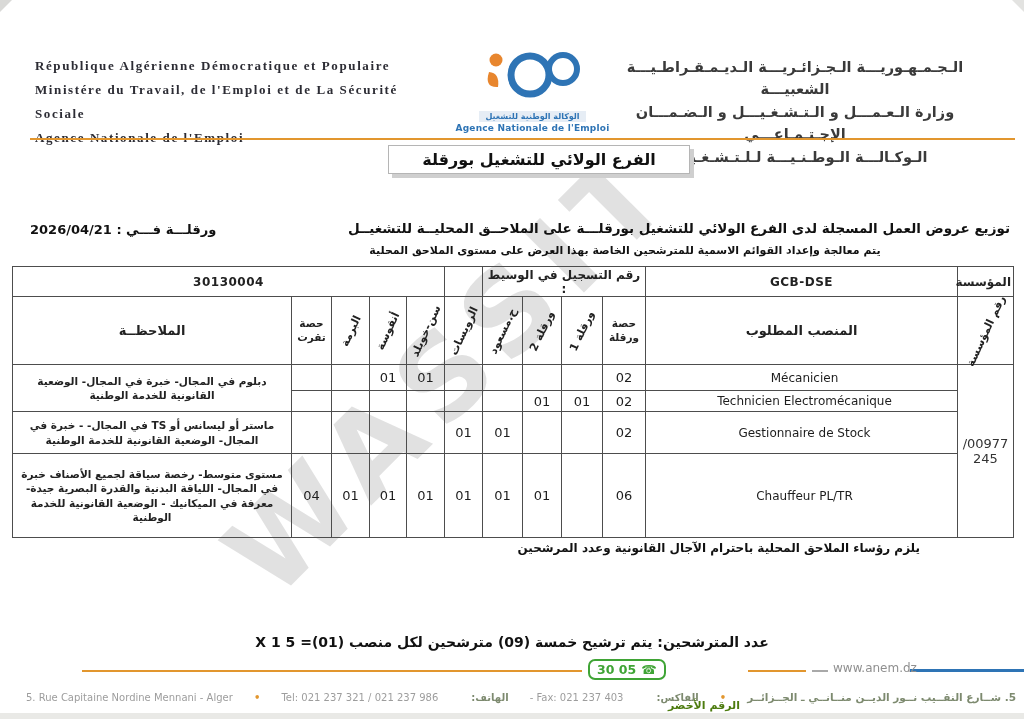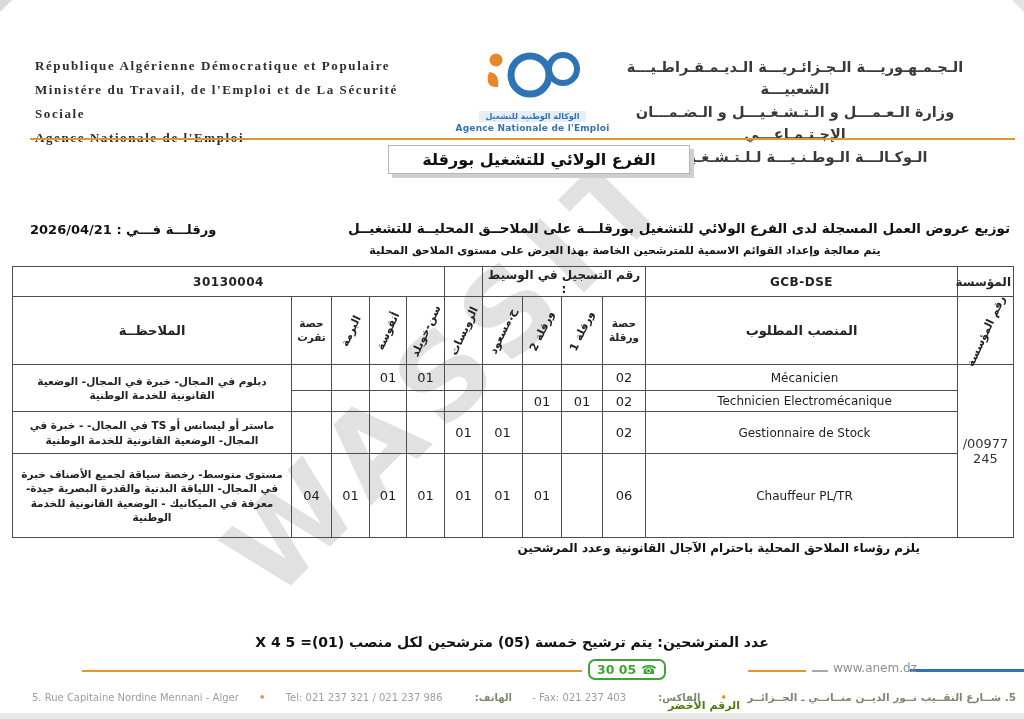--- a/index.html
+++ b/index.html
@@ -71,21 +71,21 @@
   .orange-line-1 { position:absolute; left:82px; top:670px; width:500px; height:2px; background:#E2962E; }
   .orange-line-2 { position:absolute; left:748px; top:670px; width:58px; height:2px; background:#E2962E; }
   .green-box { position:absolute; left:588px; top:659px; height:17px; border:2px solid #3FA435;
     border-radius:7px; padding:0 7px; display:flex; align-items:center; gap:5px;
     color:#3FA435; font-weight:bold; font-size:12.5px; background:#fff; z-index:2;justify-content:space-between; }
   .green-label { position:absolute; left:668px; top:699px; color:#4d7c0f; font-weight:bold;
     font-size:11px; direction:rtl; z-index:2; }
   .blue-short { position:absolute; left:812px; top:670px; width:16px; height:2px; background:#a9a9a9; }
   .website { position:absolute; left:833px; top:661px; font-size:12px; color:#8f8f8f; z-index:2; }
   .blue-long { position:absolute; left:910px; top:669px; width:114px; height:3px; background:#2E74B5; }
-  .address-row { position:absolute; left:32px; right:8px; top:691px; display:flex;
+  .address-row { position:absolute; left:26px; right:8px; top:691px; display:flex;
     align-items:baseline; justify-content:space-between; gap:6px; white-space:nowrap;
     font-size:10px; color:#9d9d9d; z-index:2; }
   .addr-bullet { color:#E2962E; font-weight:bold; }
   .addr-ar-label { color:#7d8a6f; font-weight:bold; direction:rtl;margin-left:12px; }
   .addr-ar { color:#7d8a6f; font-weight:bold; direction:rtl; font-size:10.5px; }
 </style>
 </head>
 <body>
 
 <div class="page">
@@ -230,21 +230,21 @@
       <td class="num-cell">01</td>
       <td class="num-cell">01</td>
       <td class="num-cell">01</td>
       <td class="num-cell">04</td>
       <td class="note-cell">مستوى متوسط- رخصة سياقة لجميع الأصناف خبرة في المجال- اللياقة البدنية والقدرة البصرية جيدة- معرفة في الميكانيك - الوضعية القانونية للخدمة الوطنية</td>
     </tr>
   </tbody>
     </table>
 
   <div class="oblig-line">يلزم رؤساء الملاحق المحلية باحترام الآجال القانونية وعدد المرشحين</div>
-  <div class="cand-line">عدد المترشحين: يتم ترشيح خمسة (05) مترشحين لكل منصب (01)= 5 X 4</div>
+  <div class="cand-line">عدد المترشحين: يتم ترشيح خمسة (09) مترشحين لكل منصب (01)= 5 X 1</div>
 
   <div class="orange-line-1"></div>
   <div class="green-box">
     <span>30 05</span>
     <span>☎</span>
   </div>
   <div class="green-label">الرقم الأخضر</div>
   <div class="orange-line-2"></div>
   <div class="blue-short"></div>
   <div class="website">www.anem.dz</div>

